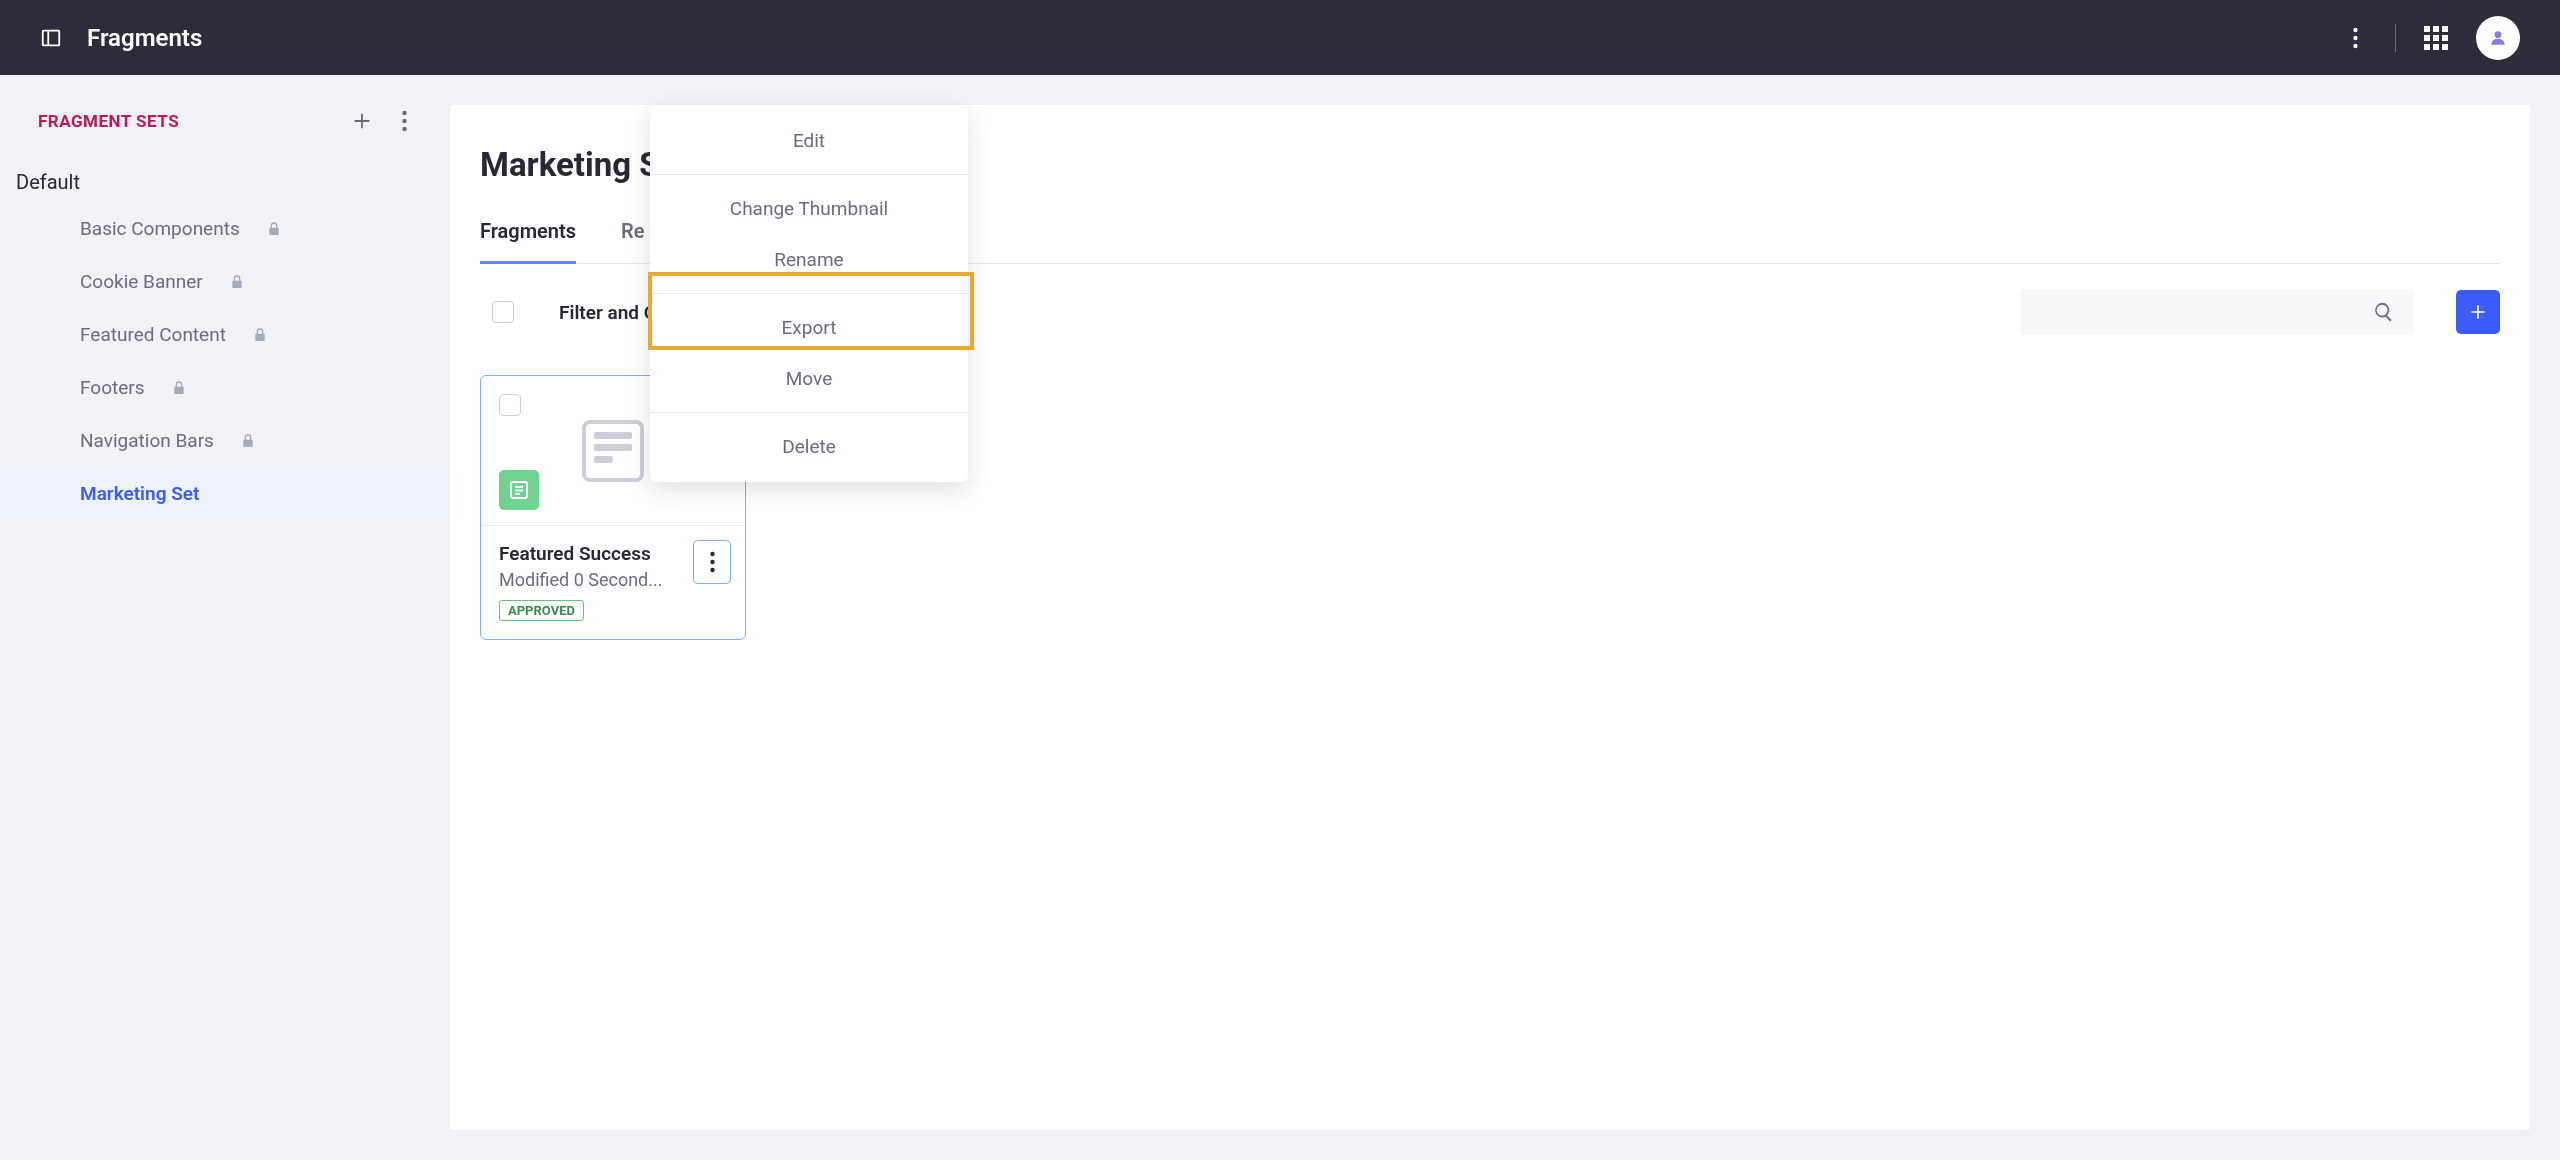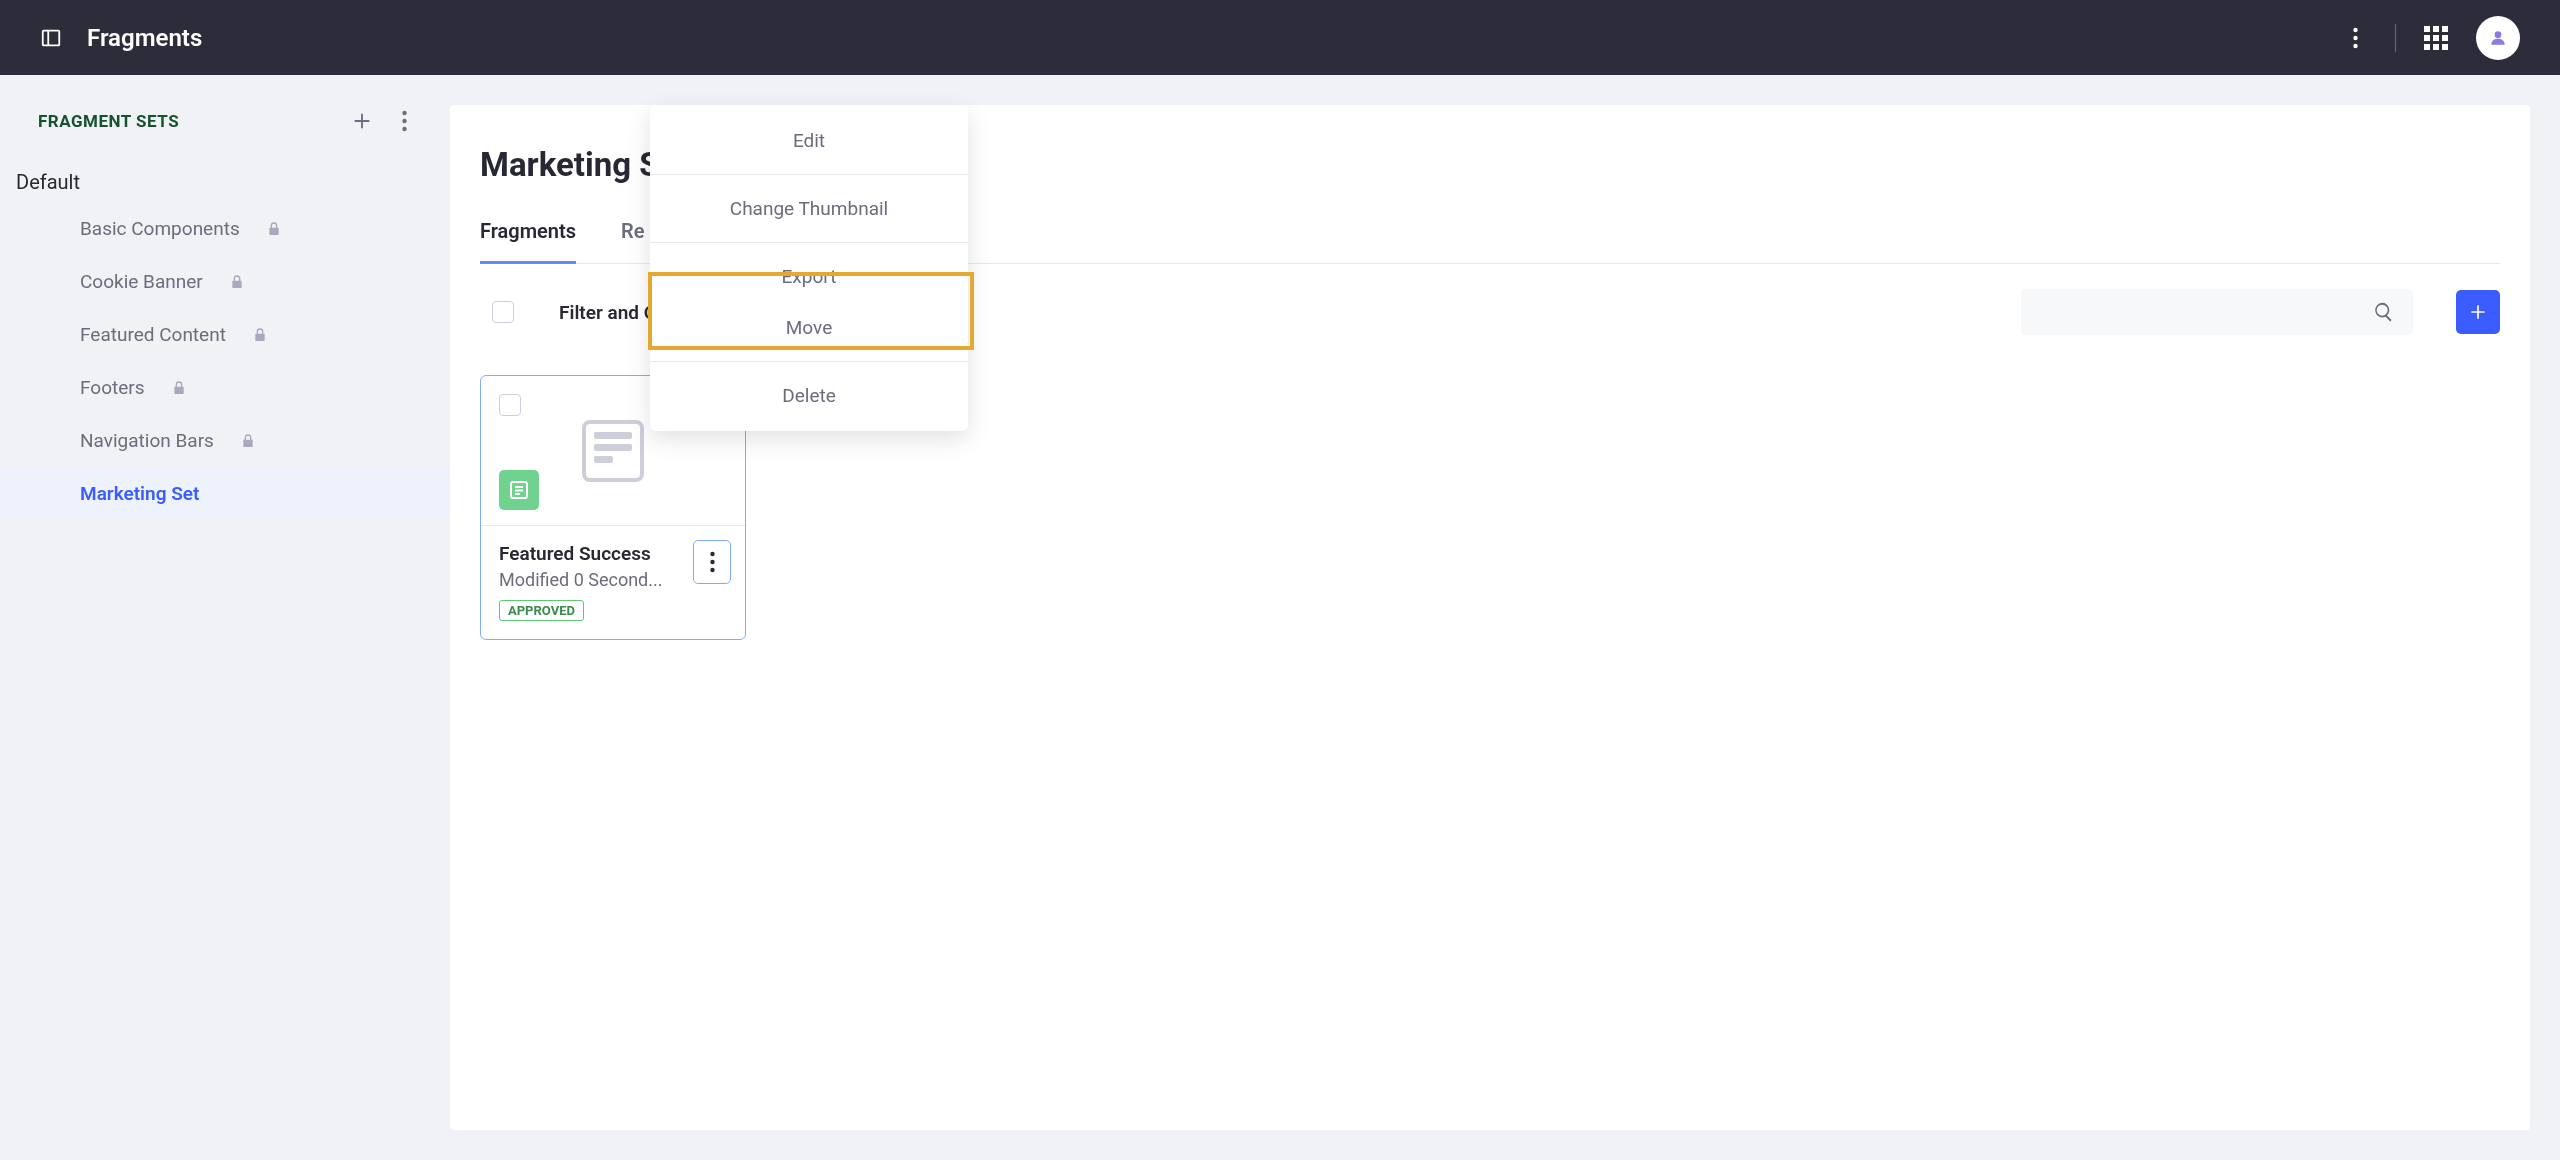--- a/index.html
+++ b/index.html
@@ -98,21 +98,21 @@
     }
     .sidebar-header {
       display: flex;
       align-items: center;
       padding: 0 35px 30px 38px;
     }
     .sidebar-title {
       font-size: 17px;
       font-weight: 700;
       letter-spacing: 0.5px;
-      color: #14532d;
+      color: #be185d;
       flex: 1;
     }
     .sidebar-actions {
       display: flex;
       gap: 20px;
       align-items: center;
     }
     .plus-icon, .kebab-icon {
       cursor: pointer;
       color: #6b6c7e;
@@ -539,20 +539,21 @@
                 <circle cx="2.5" cy="19" r="2.2"></circle>
               </svg>
           </div>
         </div>
       </div>
 
       <div class="dropdown">
         <div class="dropdown-item">Edit</div>
         <div class="dropdown-sep"></div>
         <div class="dropdown-item">Change Thumbnail</div>
+        <div class="dropdown-item">Rename</div>
         <div class="dropdown-sep"></div>
         <div class="dropdown-item">Export</div>
         <div class="dropdown-item">Move</div>
         <div class="dropdown-sep"></div>
         <div class="dropdown-item">Delete</div>
       </div>
 
       <div class="highlight-box"></div>
 
     </div>

